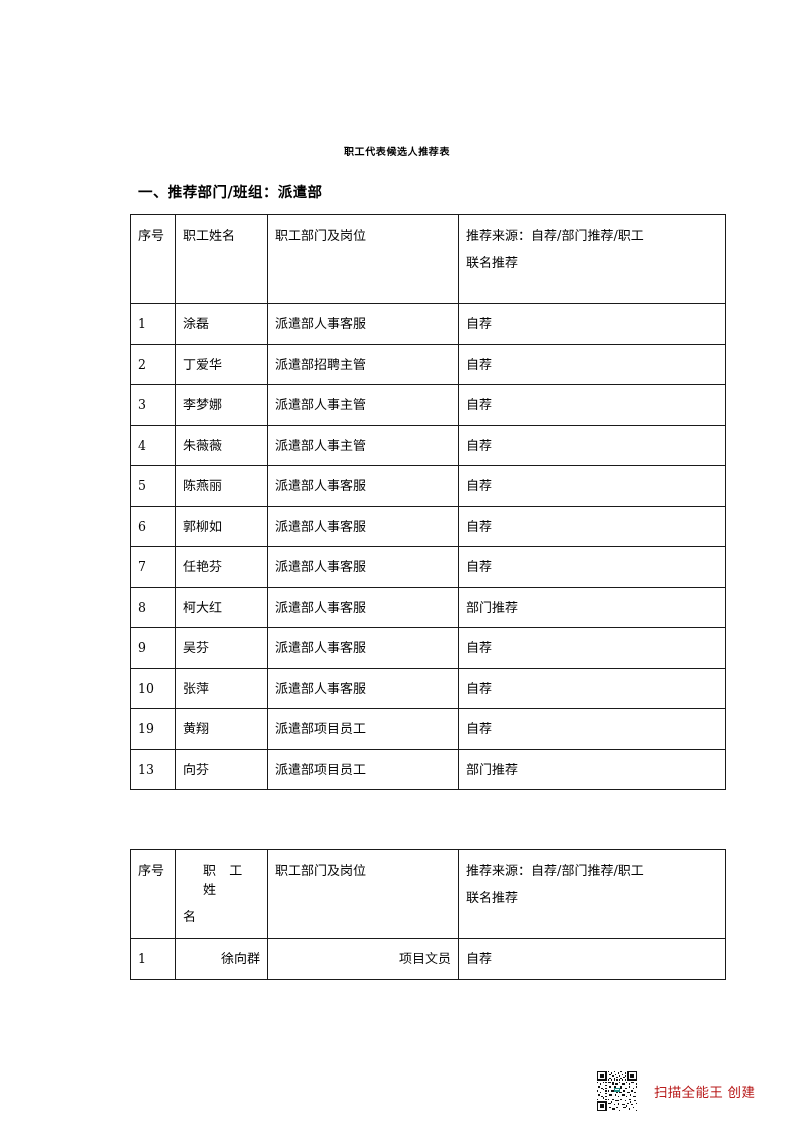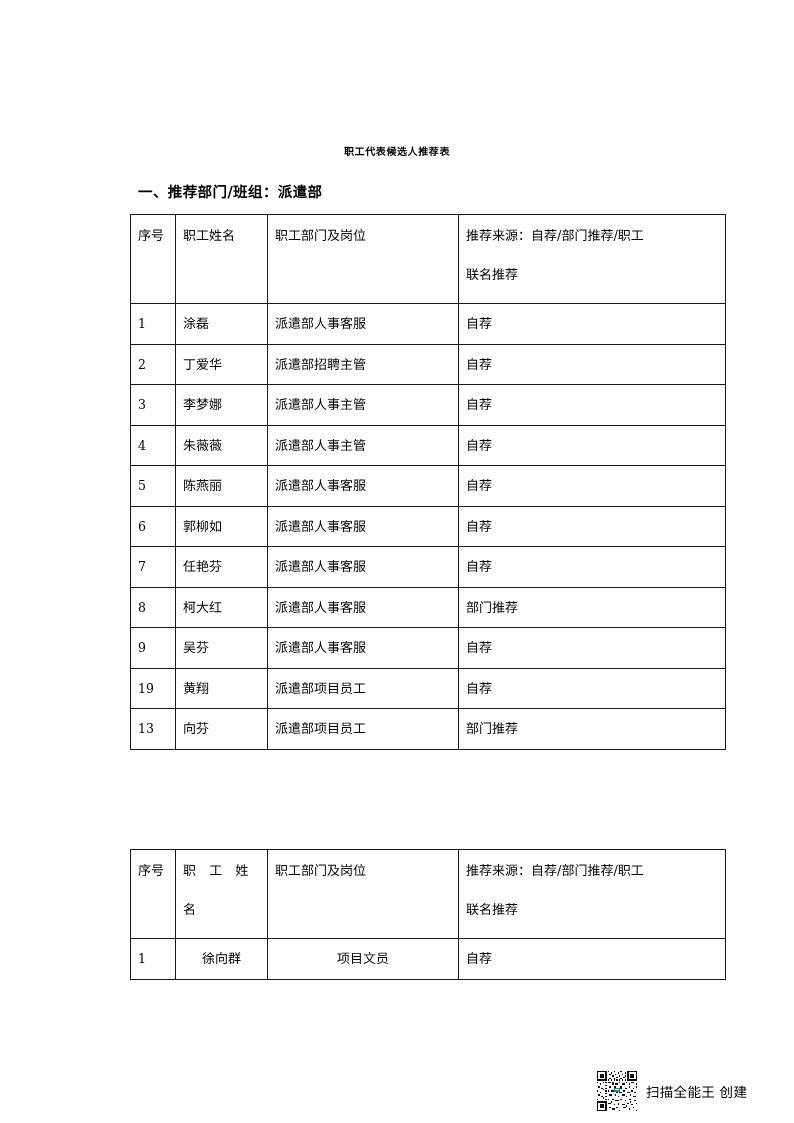--- a/index.html
+++ b/index.html
@@ -80,30 +80,30 @@
   .col-name  { width: 92px; }
   .col-dept  { width: 191px; }
   .col-src   { width: 267px; }
 
   .rec-table thead td {
     height: 77px;
     vertical-align: top;
     padding-top: 11px;
   }
   .hdr-line { display: block; }
-  .hdr-line + .hdr-line { margin-top: 20px; }
+  .hdr-line + .hdr-line { margin-top: 8px; }
 
   .rec-table tbody td {
     height: 39.5px;
   }
 
-  td.center { text-align: center; }
+  td.center { text-align: right; }
 
   
-  .spaced { letter-spacing: 4.5px; }
+  .spaced { letter-spacing: 4.5px; margin-left: 20px; }
 
   .num-cell {
     font-family: "DejaVu Serif", "Liberation Serif", serif;
     font-size: 12.5px;
   }
 
   
   .watermark {
     position: absolute;
     left: 597px;
@@ -113,24 +113,25 @@
     gap: 9px;
   }
   .qr {
     width: 40px;
     height: 40px;
     flex: none;
     display: block;
   }
   .wm-text {
     font-size: 13.5px;
-    color: #000000;
+    color: #b91c1c;
     white-space: nowrap;
     letter-spacing: 0.3px;
     font-family: "DejaVu Sans", "Liberation Sans", sans-serif;
+    margin-left: 8px;
   }
 </style>
 </head>
 <body>
 
 <div class="page">
 
   <div class="doc-title">职工代表候选人推荐表</div>
 
   <div class="section-heading" id="section1-heading">一、推荐部门/班组：派遣部</div>
@@ -198,20 +199,26 @@
       </tr>
       <tr>
         <td class="num-cell">8</td>
         <td>柯大红</td>
         <td>派遣部人事客服</td>
         <td>部门推荐</td>
       </tr>
       <tr>
         <td class="num-cell">9</td>
         <td>吴芬</td>
+        <td>派遣部人事客服</td>
+        <td>自荐</td>
+      </tr>
+      <tr>
+        <td class="num-cell">10</td>
+        <td>张萍</td>
         <td>派遣部人事客服</td>
         <td>自荐</td>
       </tr>
       <tr>
         <td class="num-cell">19</td>
         <td>黄翔</td>
         <td>派遣部项目员工</td>
         <td>自荐</td>
       </tr>
       <tr>

